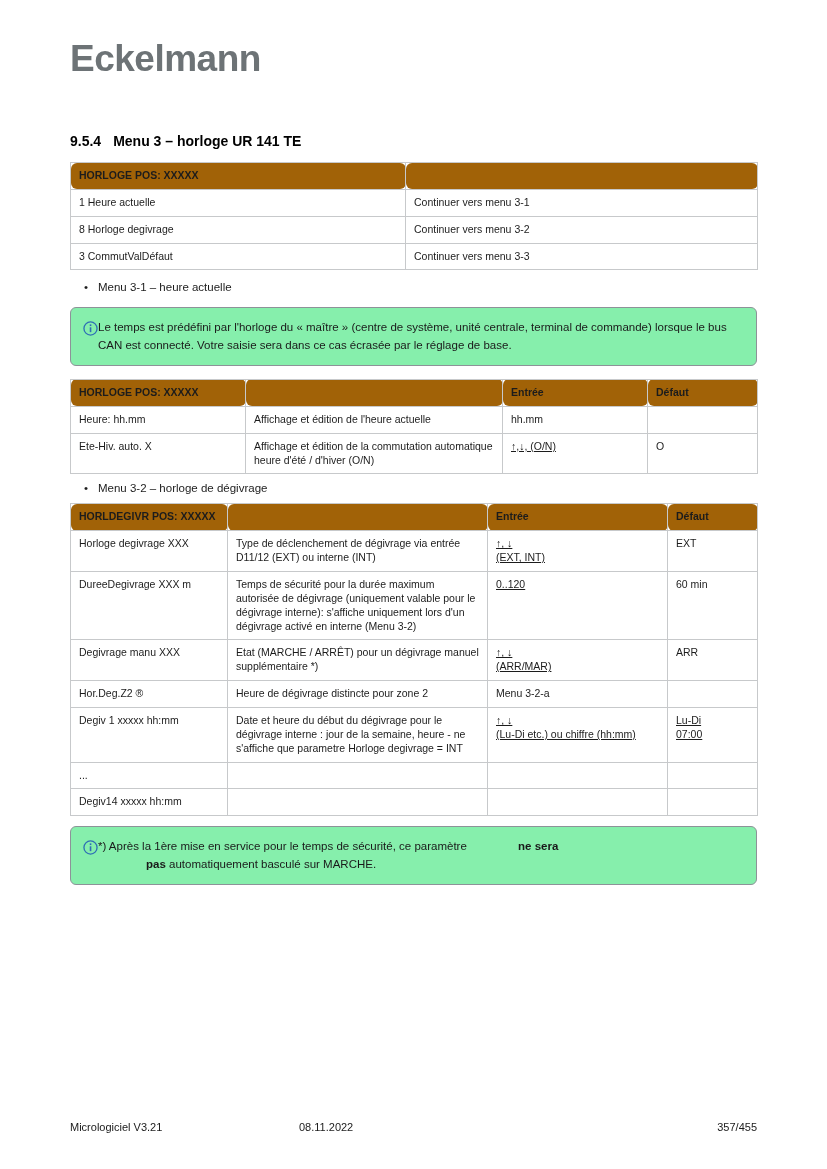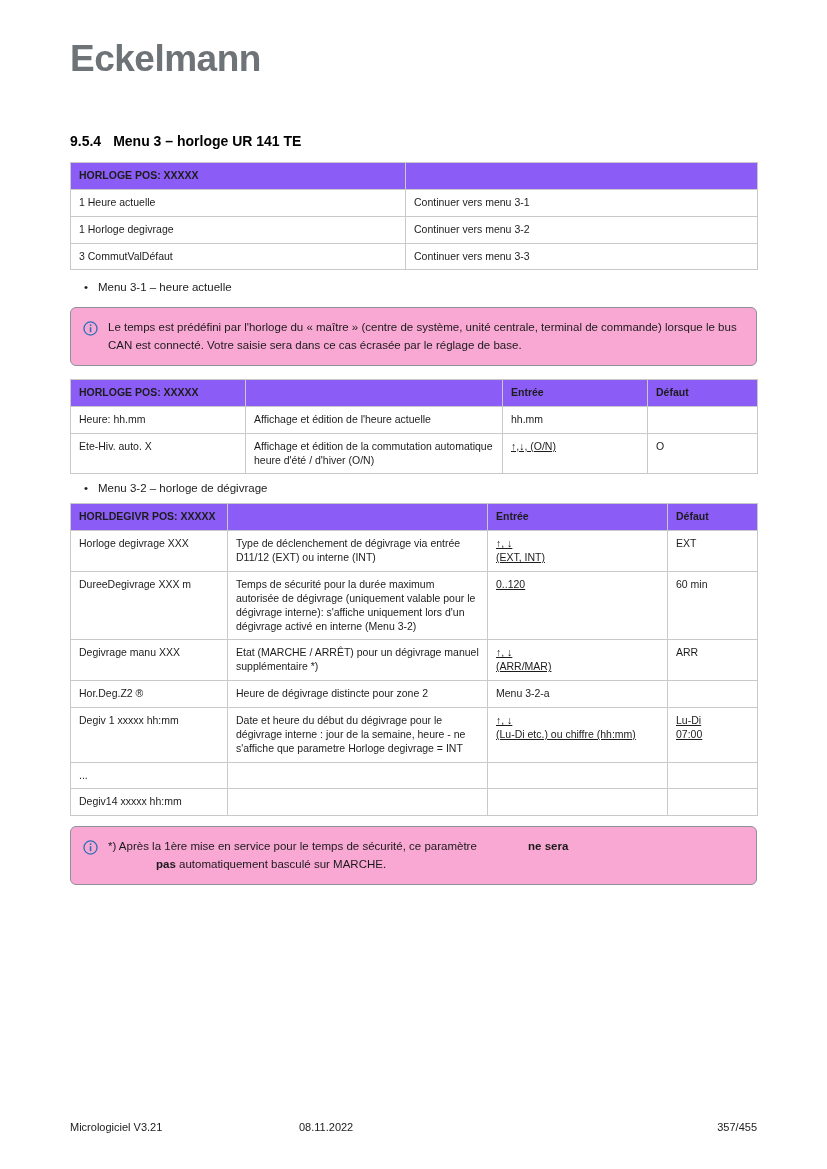--- a/index.html
+++ b/index.html
@@ -19,29 +19,29 @@
   }
   h1.heading .h-num { margin-right:12px; }
 
   table { border-collapse:collapse; width:687px; table-layout:fixed; }
   table.doc-table { margin-top:13px; }
   td, th {
     border:1px solid #c7c9cb; padding:6px 8px; vertical-align:top;
     font-size:10.5px; line-height:1.32; text-align:left; font-weight:400;
     overflow:hidden;
   }
-  tr.head th { background:#8b5cf6; font-weight:700; }
+  tr.head th { background:#a16207; font-weight:700;border-radius:6px; }
   .pre { white-space:pre-line;text-decoration:underline; }
 
   .bullet { margin:11px 0 0 14px; font-size:11.5px; display:flex; }
   .bullet .dot { width:14px; flex:0 0 14px; }
 
   .infobox {
     margin-top:14px; width:687px; border:1px solid #8d9298; border-radius:6px;
-    padding:11px 16px 11px 12px; display:flex; gap:10px; background:#f9a8d4;
+    padding:11px 16px 11px 12px; display:flex; background:#86efac;
   }
   .infobox .itxt { font-size:11.5px; line-height:1.5; color:#1a1a1a; }
   .info-icon { flex:0 0 15px; margin-top:2px; }
 
   .mt8  { margin-top:8px; }
   .mt10 { margin-top:10px; }
 
   .footer {
     position:absolute; left:70px; right:70px; bottom:36px;
     display:flex; font-size:11px; color:#1a1a1a;
@@ -71,21 +71,21 @@
     <tbody>
         <tr class="head">
       <th>HORLOGE POS: XXXXX</th>
       <th></th>
     </tr>
     <tr>
       <td>1 Heure actuelle</td>
       <td>Continuer vers menu 3-1</td>
     </tr>
     <tr>
-      <td>1 Horloge degivrage</td>
+      <td>8 Horloge degivrage</td>
       <td>Continuer vers menu 3-2</td>
     </tr>
     <tr>
       <td>3 CommutValDéfaut</td>
       <td>Continuer vers menu 3-3</td>
     </tr>
   </tbody>
     </table>
 
   <div class="bullet">

